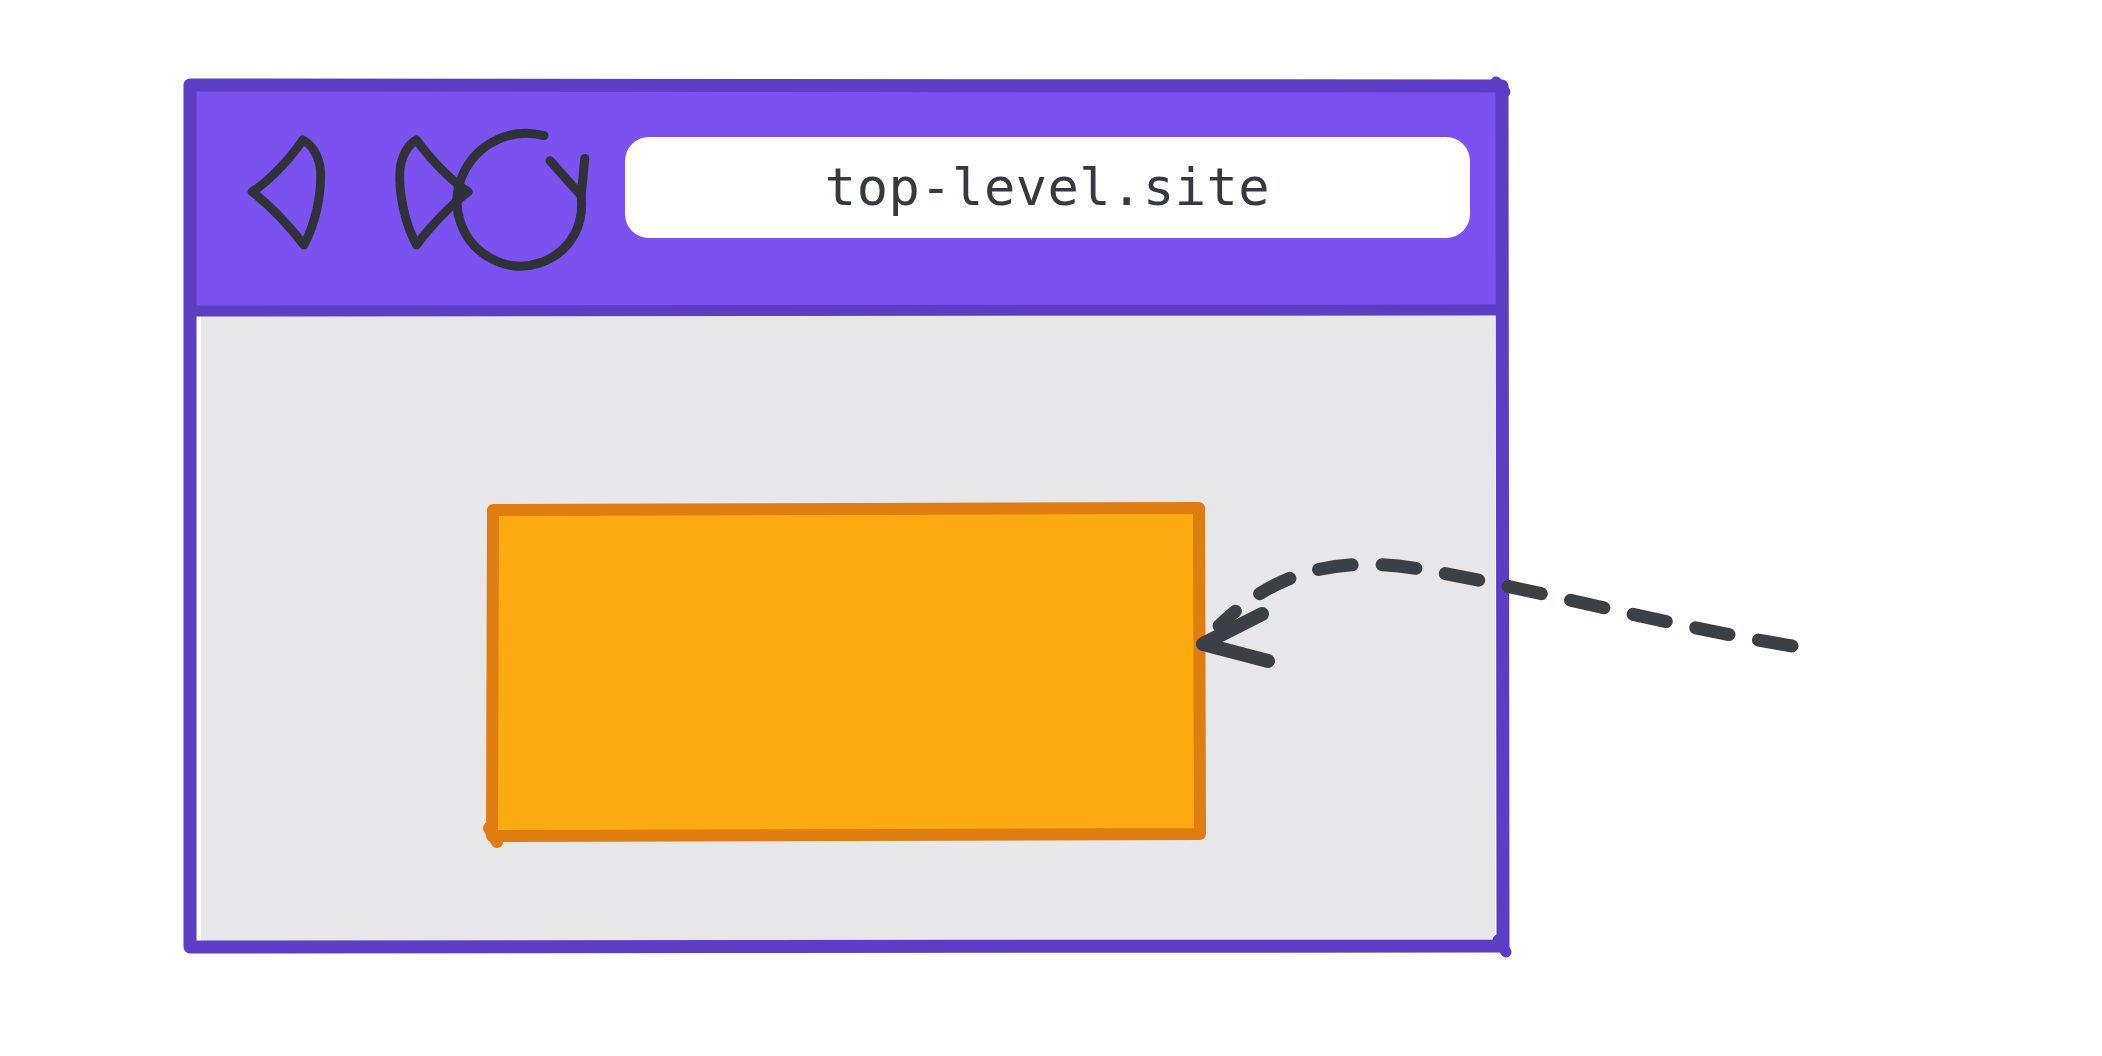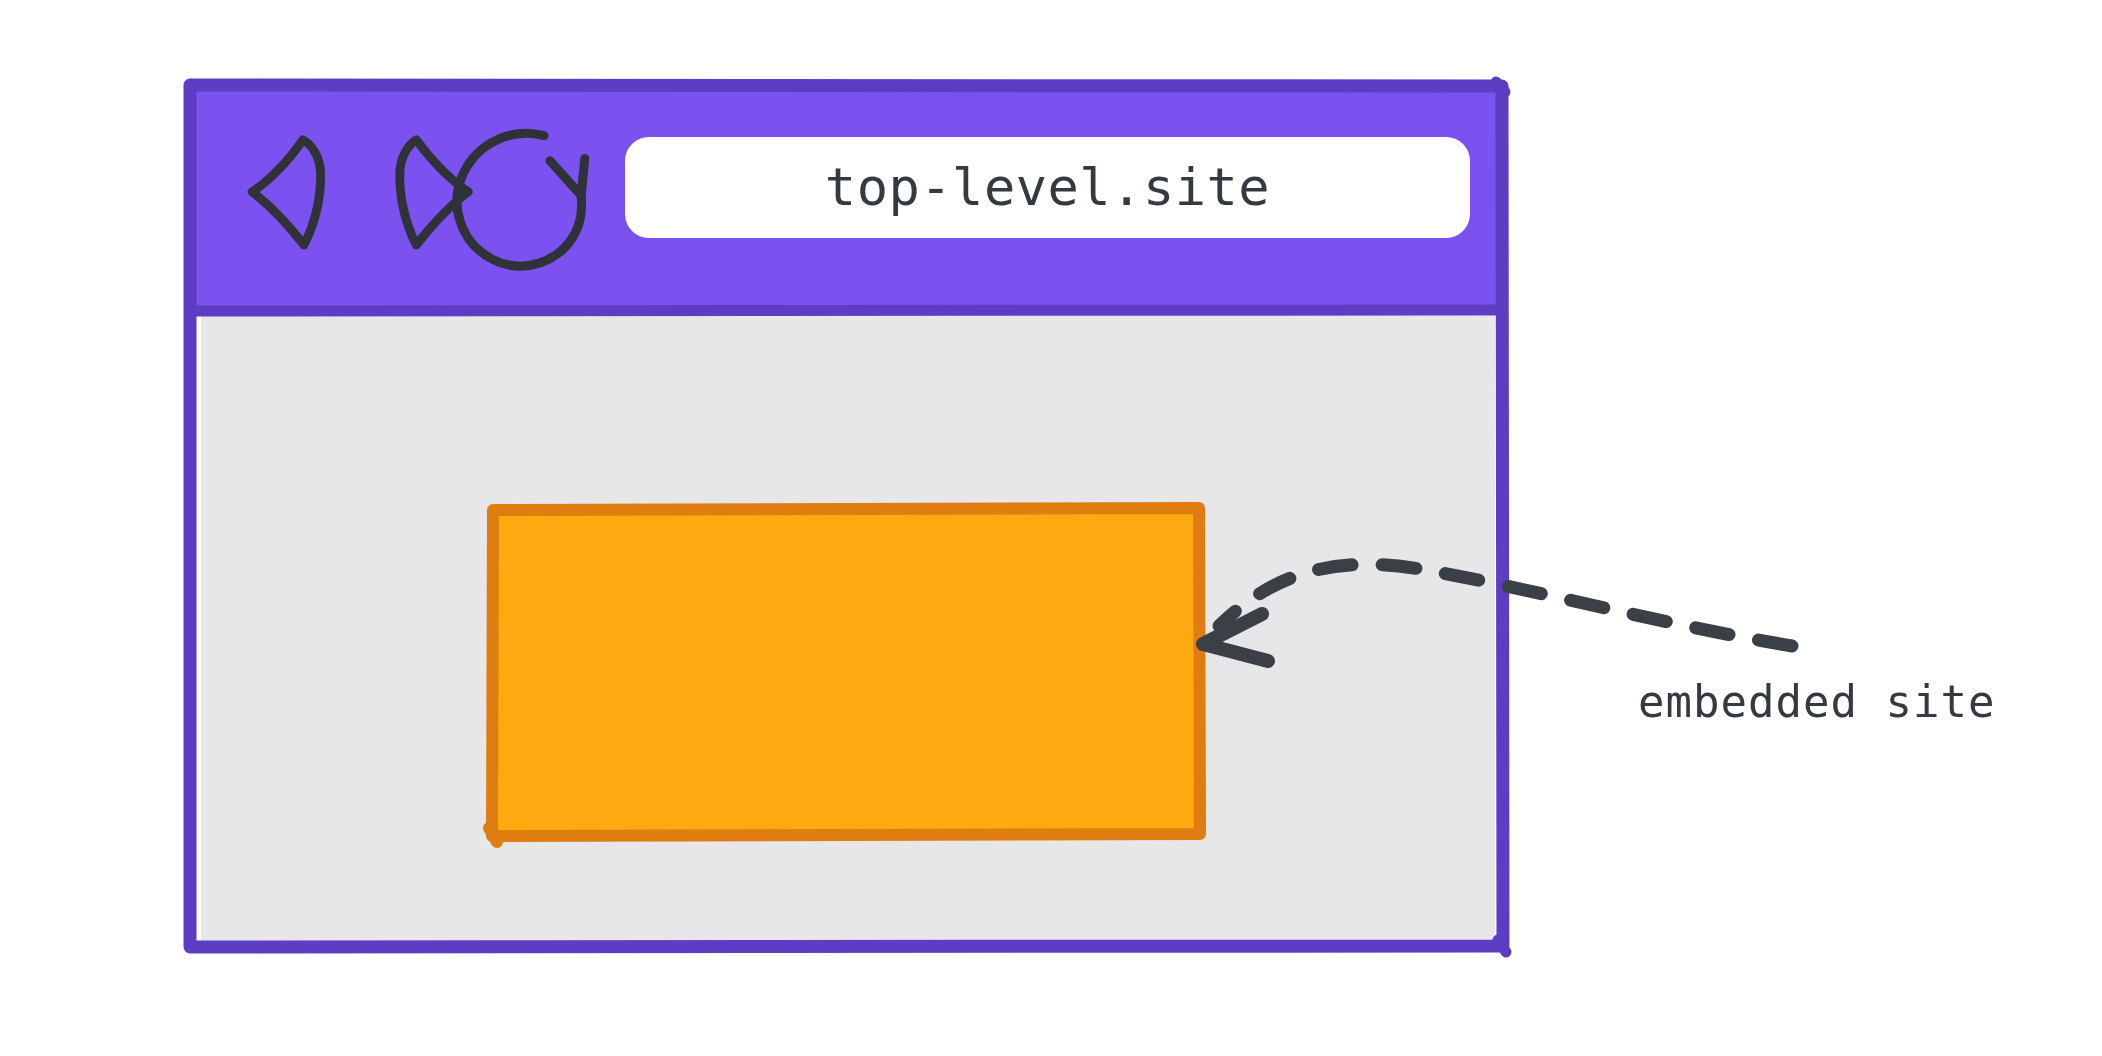--- a/index.html
+++ b/index.html
@@ -117,15 +117,14 @@
       <path d="M 1792,630 C 1660,608 1530,572 1420,553
                C 1330,538 1270,560 1219,610" fill="none" stroke="#3b4046" stroke-width="13" stroke-linecap="round" stroke-dasharray="34 30"></path>
       <path d="M 1203,628 L 1262,598 M 1203,628 L 1268,645" fill="none" stroke="#3b4046" stroke-width="14" stroke-linecap="round" stroke-linejoin="round"></path>
     </g>
 
   </svg>
 
   <div class="txt" id="url-text">top-level.site</div>
 
 
-  <div class="txt" id="embedded-label">embedded site</div>
 
 </div>
 
 </body></html>

